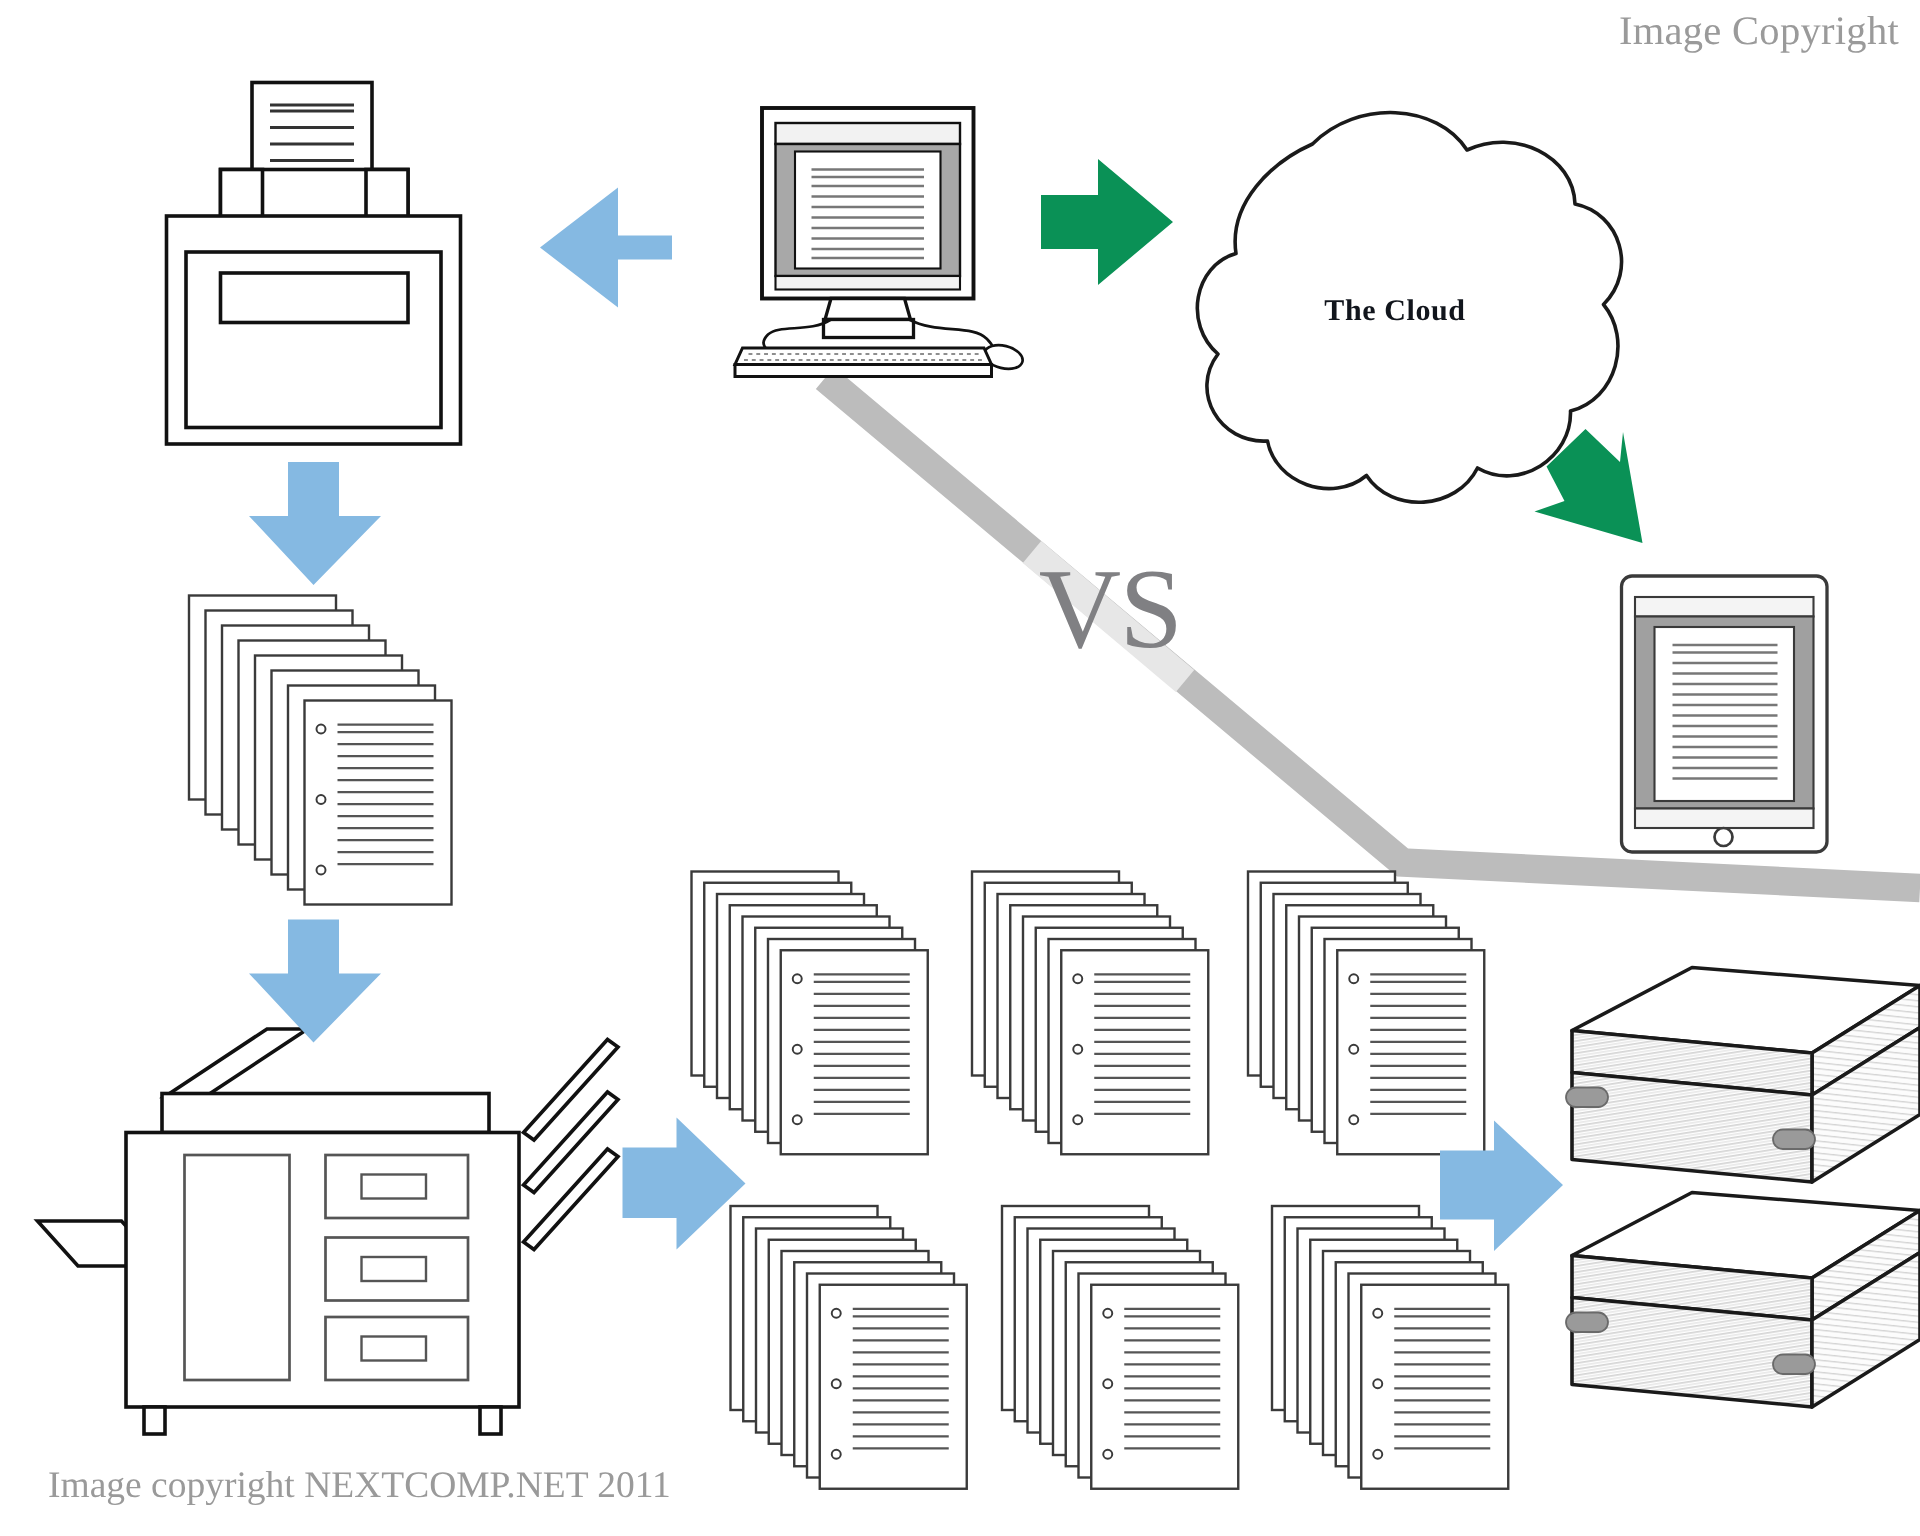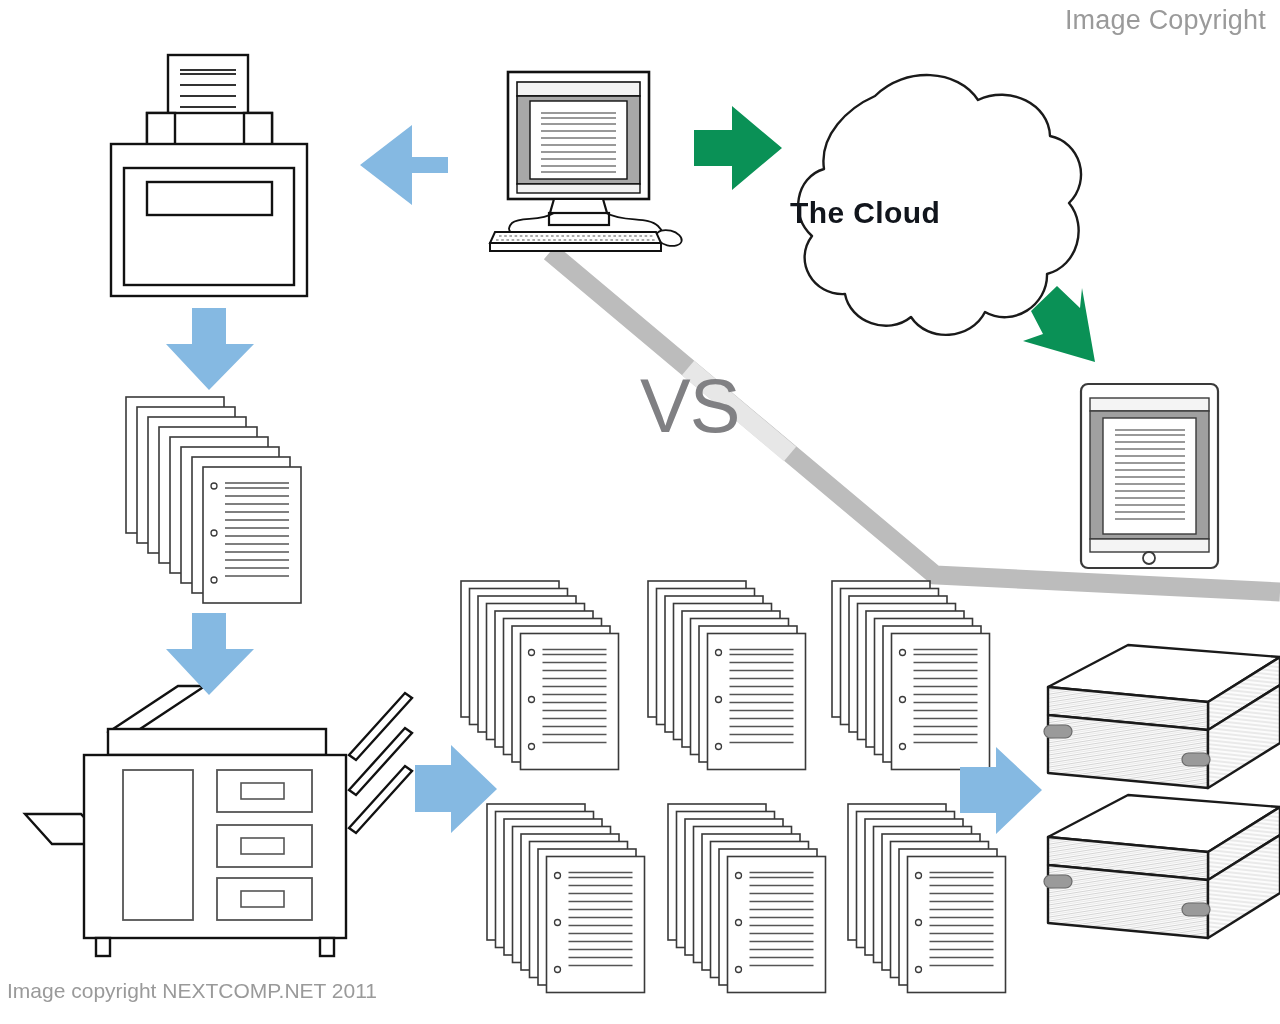--- a/index.html
+++ b/index.html
@@ -1,41 +1,41 @@
 <!DOCTYPE html>
 <html><head>
 <meta charset="utf-8">
 <title>Cloud vs Paper Workflow Diagram</title>
 <style>
   html,body{margin:0;padding:0;background:#ffffff;}
   body{
     font-family:"Liberation Sans", sans-serif;
     width:1280px;height:1024px;overflow:hidden;position:relative;
   }
-  #stage{position:relative;width:1280px;height:1024px;background:#fff;}
+  #stage{position:relative;width:1280px;height:1024px;background:#fff;font-family:Liberation Serif, serif;}
   svg#scene{position:absolute;left:0;top:0;width:1280px;height:1024px;display:block;}
 
   .copyright-tr{
     position:absolute;right:14px;top:4px;
     text-align:right;color:#9a9a9a;
     font-size:27px;line-height:33px;letter-spacing:0.2px;
   }
   .copyright-tr div{white-space:nowrap;}
   .copyright-bl{
-    position:absolute;left:7px;bottom:18px;
-    color:#9a9a9a;font-size:21px;line-height:30px;white-space:nowrap;margin-top:22px;
+    position:absolute;left:32px;bottom:18px;
+    color:#9a9a9a;font-size:25px;line-height:30px;white-space:nowrap;margin-top:22px;
   }
   .cloud-label{
     position:absolute;left:790px;top:196px;width:280px;
-    color:#11151c;font-weight:bold;
-    font-size:30px;letter-spacing:0.4px;
+    text-align:center;color:#11151c;font-weight:bold;
+    font-size:20px;letter-spacing:0.4px;
   }
   .vs-label{
     position:absolute;left:640px;top:368px;width:200px;
-    text-align:left;color:#808083;font-size:76px;line-height:76px;
+    text-align:center;color:#808083;font-size:76px;line-height:76px;
     letter-spacing:-1px;
   }
 </style>
 </head>
 <body>
 
 <div id="stage">
 
   <svg id="scene" viewBox="0 0 1280 1024">
     <defs>

